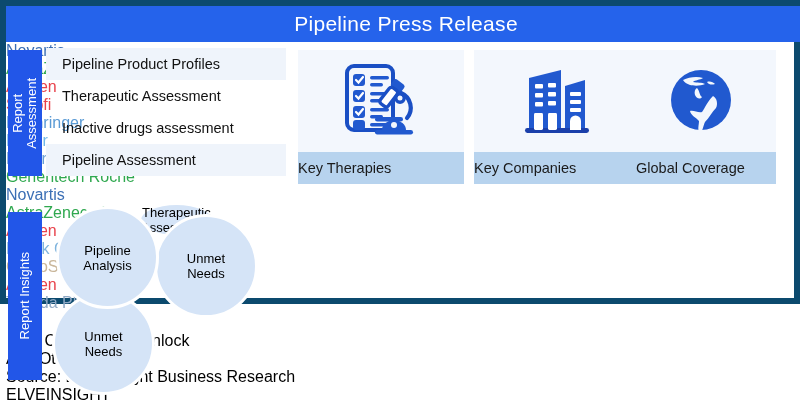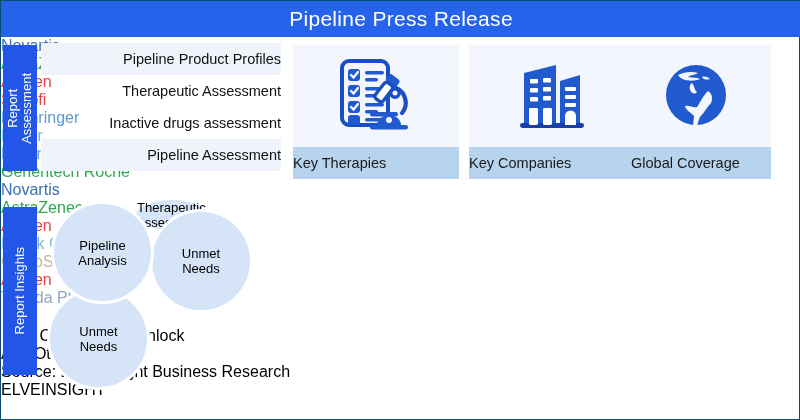--- a/index.html
+++ b/index.html
@@ -4,23 +4,23 @@
 <style>
   * { box-sizing: border-box; margin: 0; padding: 0; }
   html, body {
     width: 800px; height: 420px;
     font-family: "Liberation Sans", sans-serif;
     background: #ffffff;
     overflow: hidden;
   }
   #page {
     position: relative;
-    width: 800px; height: 420px;
+    width: 800px; height: 304px;
     background: #ffffff;
-    border: 1px solid #0c4a6e;
+    border: 6px solid #0c4a6e;
   }
 
   
   .header {
     position: absolute; left: 0; top: 0;
     width: 800px; height: 36px;
     background: #2563eb;
     display: flex; align-items: center; justify-content: center;
   }
   .header-title {
@@ -51,21 +51,20 @@
   .assess-list {
     position: absolute; left: 40px; top: 42px;
     width: 240px; height: 130px;
   }
   .assess-row {
     height: 32px;
     display: flex; align-items: center;
     padding-left: 16px;
     font-size: 14.5px;
     color: #111111;
-    justify-content: flex-end;
   }
   .assess-row.alt { background: #eff4fb; }
 
   
   .card {
     position: absolute;
     top: 44px; height: 134px;
     background: #f3f7fd;
     display: flex; flex-direction: column;
   }

